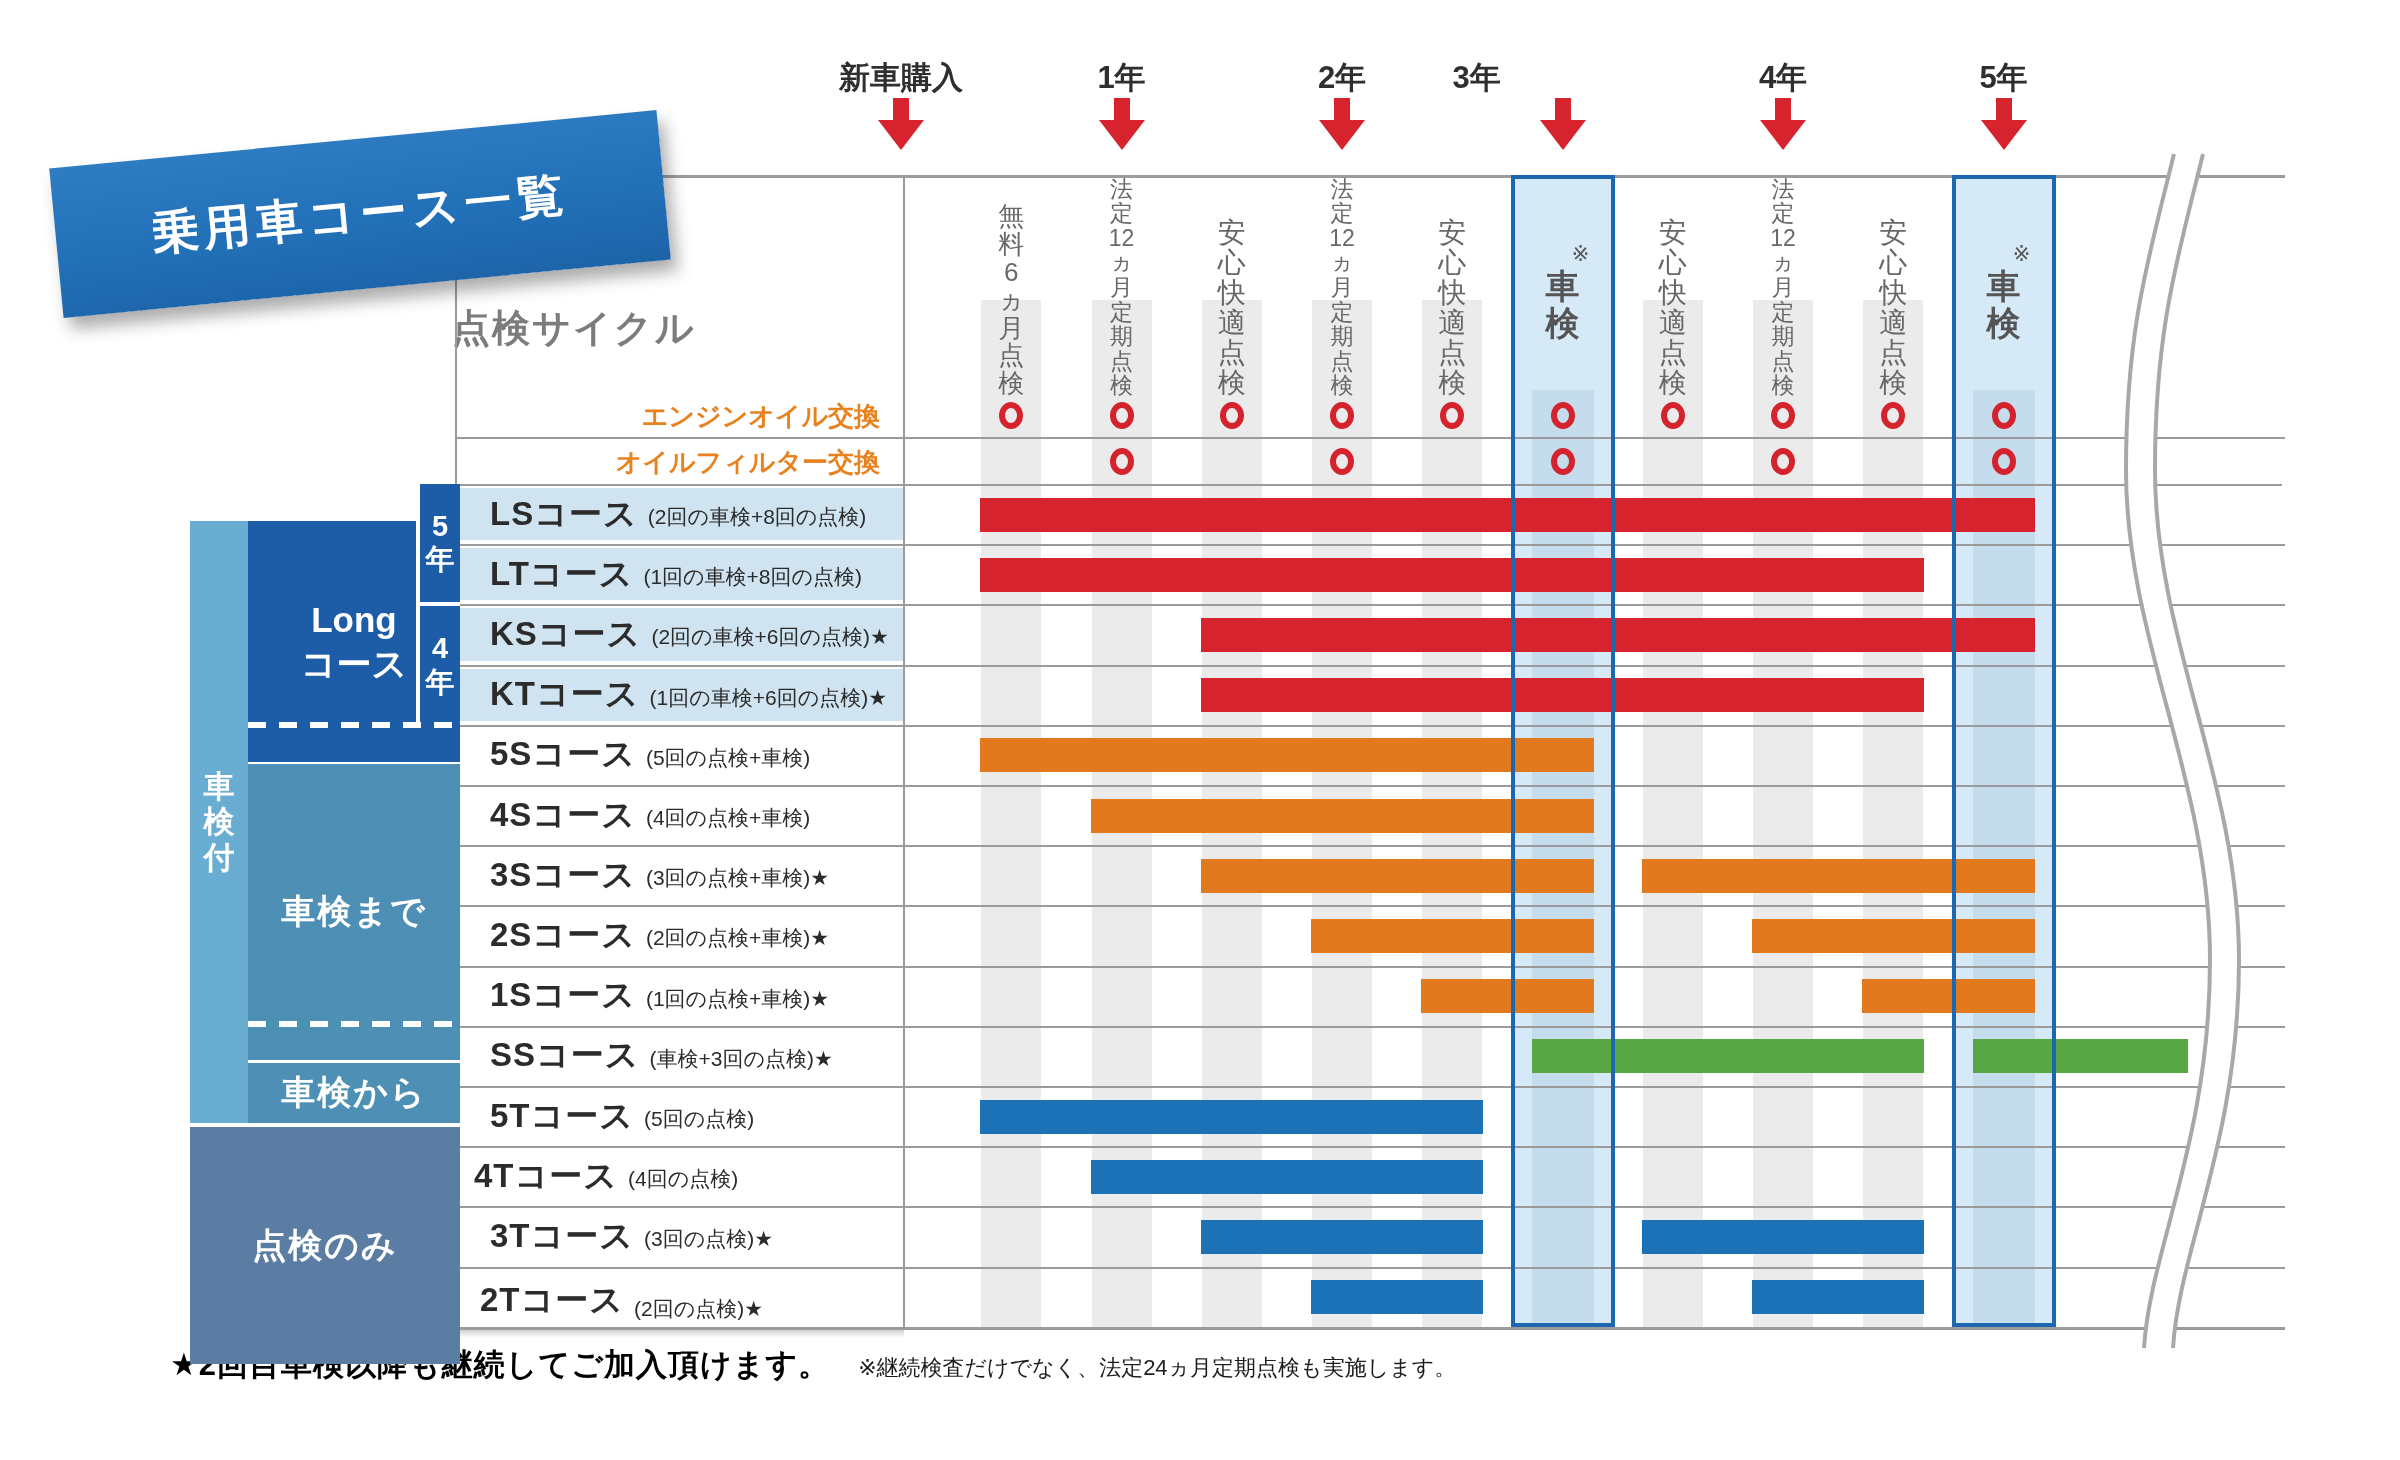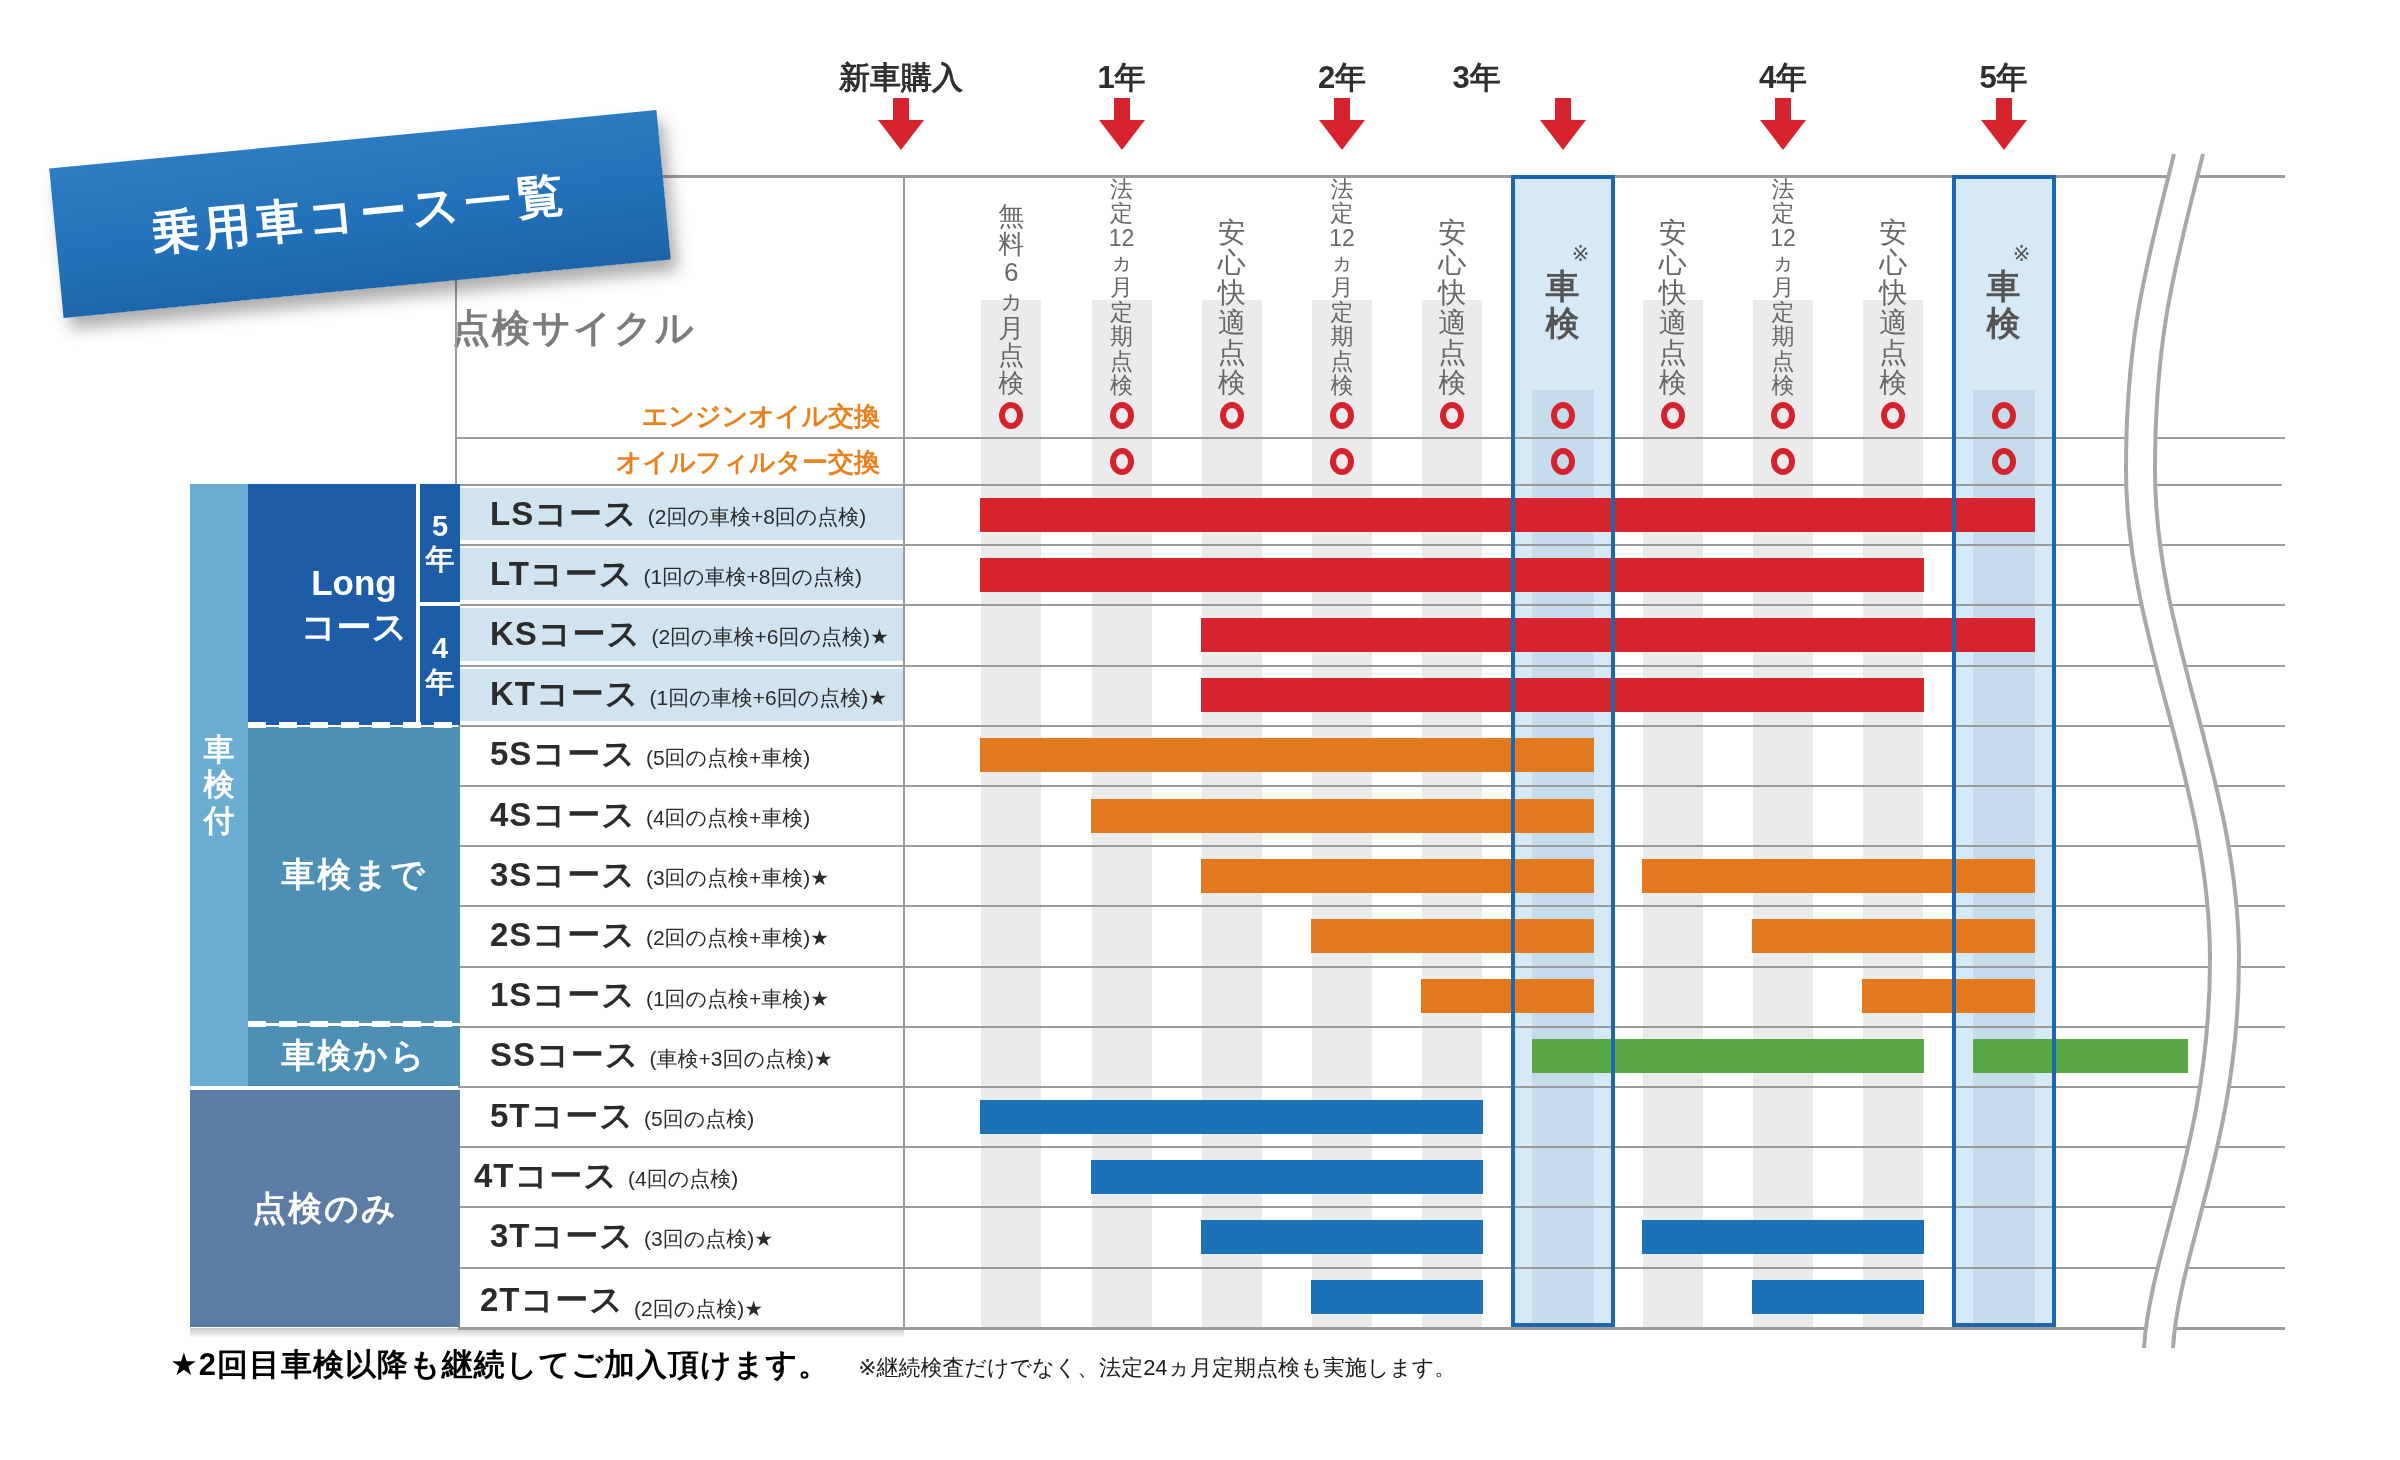--- a/index.html
+++ b/index.html
@@ -11,21 +11,21 @@
   
   #banner{left:55px;top:139px;width:610px;height:150px;transform:rotate(-5.5deg);
     background:linear-gradient(178deg,#2e7cc2 0%,#2271b8 55%,#1d63a8 100%);
     box-shadow:6px 12px 16px rgba(40,40,40,.38);
     display:flex;align-items:center;justify-content:center;z-index:40;}
   #banner span{color:#fff;font-size:47px;font-weight:600;letter-spacing:5px;}
 
   #cycle-label{left:452px;top:303px;width:260px;font-size:38px;color:#7c7c7c;font-weight:600;letter-spacing:2px;z-index:5;}
 
   
-  .side{display:flex;align-items:center;justify-content:center;color:#fff;font-weight:600;z-index:22;}
+  .side{display:flex;align-items:center;justify-content:center;color:#fff;font-weight:600;z-index:22;margin-top:37px;}
   #side-shaken{left:190px;top:484px;width:58px;height:602px;background:#69aed2;}
   #side-long{left:248px;top:484px;width:212px;height:241px;background:#1d5ca6;flex-direction:column;line-height:1.25;}
   #side-long span{font-size:35px;}
   #yearline-v{left:416px;top:484px;width:4px;height:241px;background:#fff;z-index:23;}
   #yearline-h{left:420px;top:602px;width:40px;height:4px;background:#fff;z-index:23;}
   #side-year5{left:420px;top:484px;width:40px;height:118px;background:#1d5ca6;z-index:22;}
   #side-year4{left:420px;top:606px;width:40px;height:119px;background:#1d5ca6;z-index:22;}
   .yearcell{display:flex;align-items:center;justify-content:center;color:#fff;font-size:29px;font-weight:600;}
   #side-made{left:248px;top:727px;width:212px;height:296px;background:#4e90b5;}
   #side-kara{left:248px;top:1026px;width:212px;height:60px;background:#4e90b5;}

